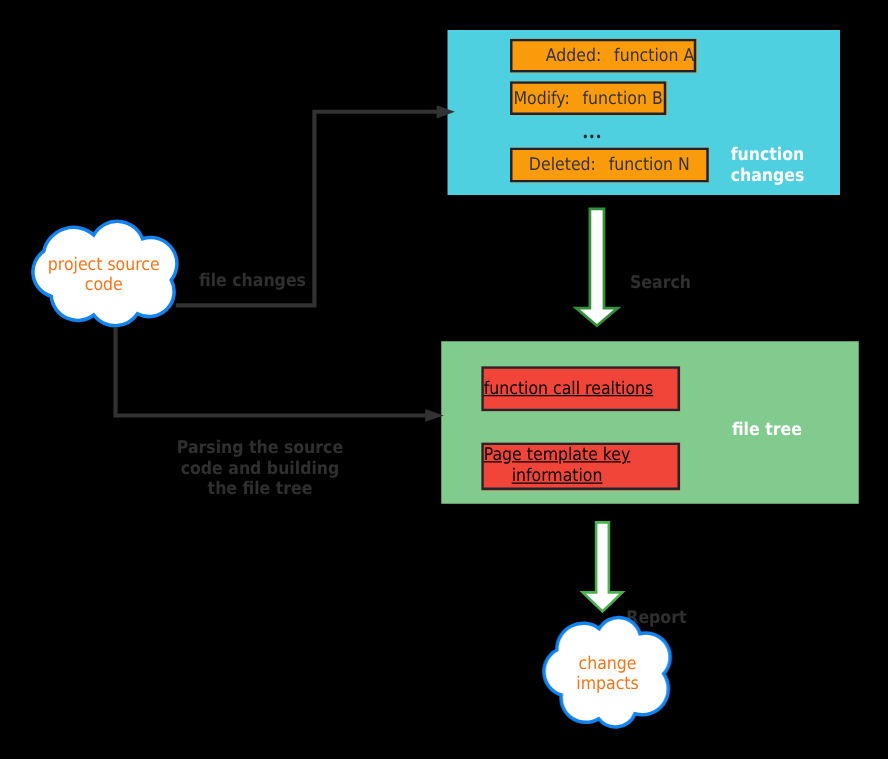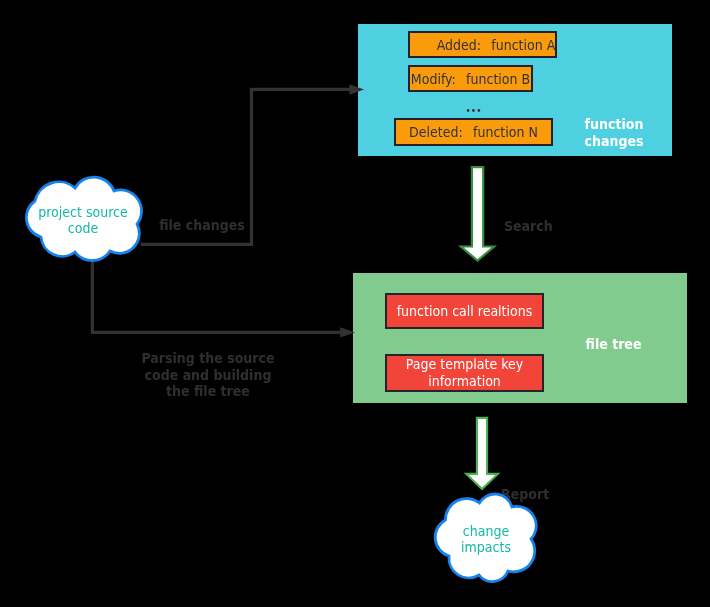--- a/index.html
+++ b/index.html
@@ -11,41 +11,41 @@
   #stage{position:relative;width:710px;height:607px;}
   .orange-item,.red-item,.panel-label,.gray-label,.cloud-text,.ellipsis-txt{
      will-change:opacity;}
   .abs{position:absolute;}
   .cyan-panel{background:#4fd0e0;}
   .green-panel{background:#82cb8e;}
   .orange-item{background:#fa9b0b;border:2.2px solid #23212e;box-sizing:border-box;
      display:flex;align-items:center;justify-content:center;color:#33323c;
      font-size:14px;white-space:nowrap;}
   .red-item{background:#f2453a;border:2.5px solid #22262b;box-sizing:border-box;
-     display:flex;align-items:center;justify-content:center;text-align:center;color:#ffffff;
-     font-size:14px;line-height:17px;white-space:nowrap;}
+     display:flex;align-items:center;justify-content:flex-start;text-align:center;color:#000000;
+     font-size:14px;line-height:17px;white-space:nowrap;text-decoration:underline;}
   .panel-label{color:#ffffff;font-weight:bold;text-align:center;font-size:14px;line-height:17.2px;white-space:nowrap;}
   .gray-label{color:#2f2f2f;font-weight:bold;text-align:center;font-size:14px;line-height:16.5px;white-space:nowrap;}
-  .cloud-text{color:#14b8a6;text-align:center;font-size:14px;line-height:16.3px;white-space:nowrap;}
+  .cloud-text{color:#f97316;text-align:center;font-size:14px;line-height:16.3px;white-space:nowrap;}
   svg{display:block;overflow:visible;}
 </style>
 </head>
 <body>
 
 <div id="stage">
 
   <div class="abs cyan-panel" style="left:358px;top:24px;width:314px;height:132px;"></div>
 
   <div class="abs orange-item" style="left:408px;top:31px;width:149px;height:27px;padding-left:27px;">Added:  function A</div>
 
   <div class="abs orange-item" style="left:408px;top:65px;width:125px;height:27px;">Modify:  function B</div>
 
   <div class="abs ellipsis-txt" style="left:404px;top:106px;width:139px;height:10px;color:#2b2b33;font-size:10px;text-align:center;line-height:10px;">•••</div>
 
-  <div class="abs orange-item" style="left:394px;top:118px;width:159px;height:28px;">Deleted:  function N</div>
+  <div class="abs orange-item" style="left:408px;top:118px;width:159px;height:28px;">Deleted:  function N</div>
 
   <div class="abs panel-label" style="left:564px;top:84px;width:100px;margin-top:32px;">
     <div>function</div>
     <div>changes</div>
   </div>
 
   <div class="abs green-panel" style="left:353px;top:273px;width:334px;height:130px;"></div>
 
   <div class="abs red-item" style="left:385px;top:293px;width:159px;height:36px;">
     <span>function call realtions</span>

